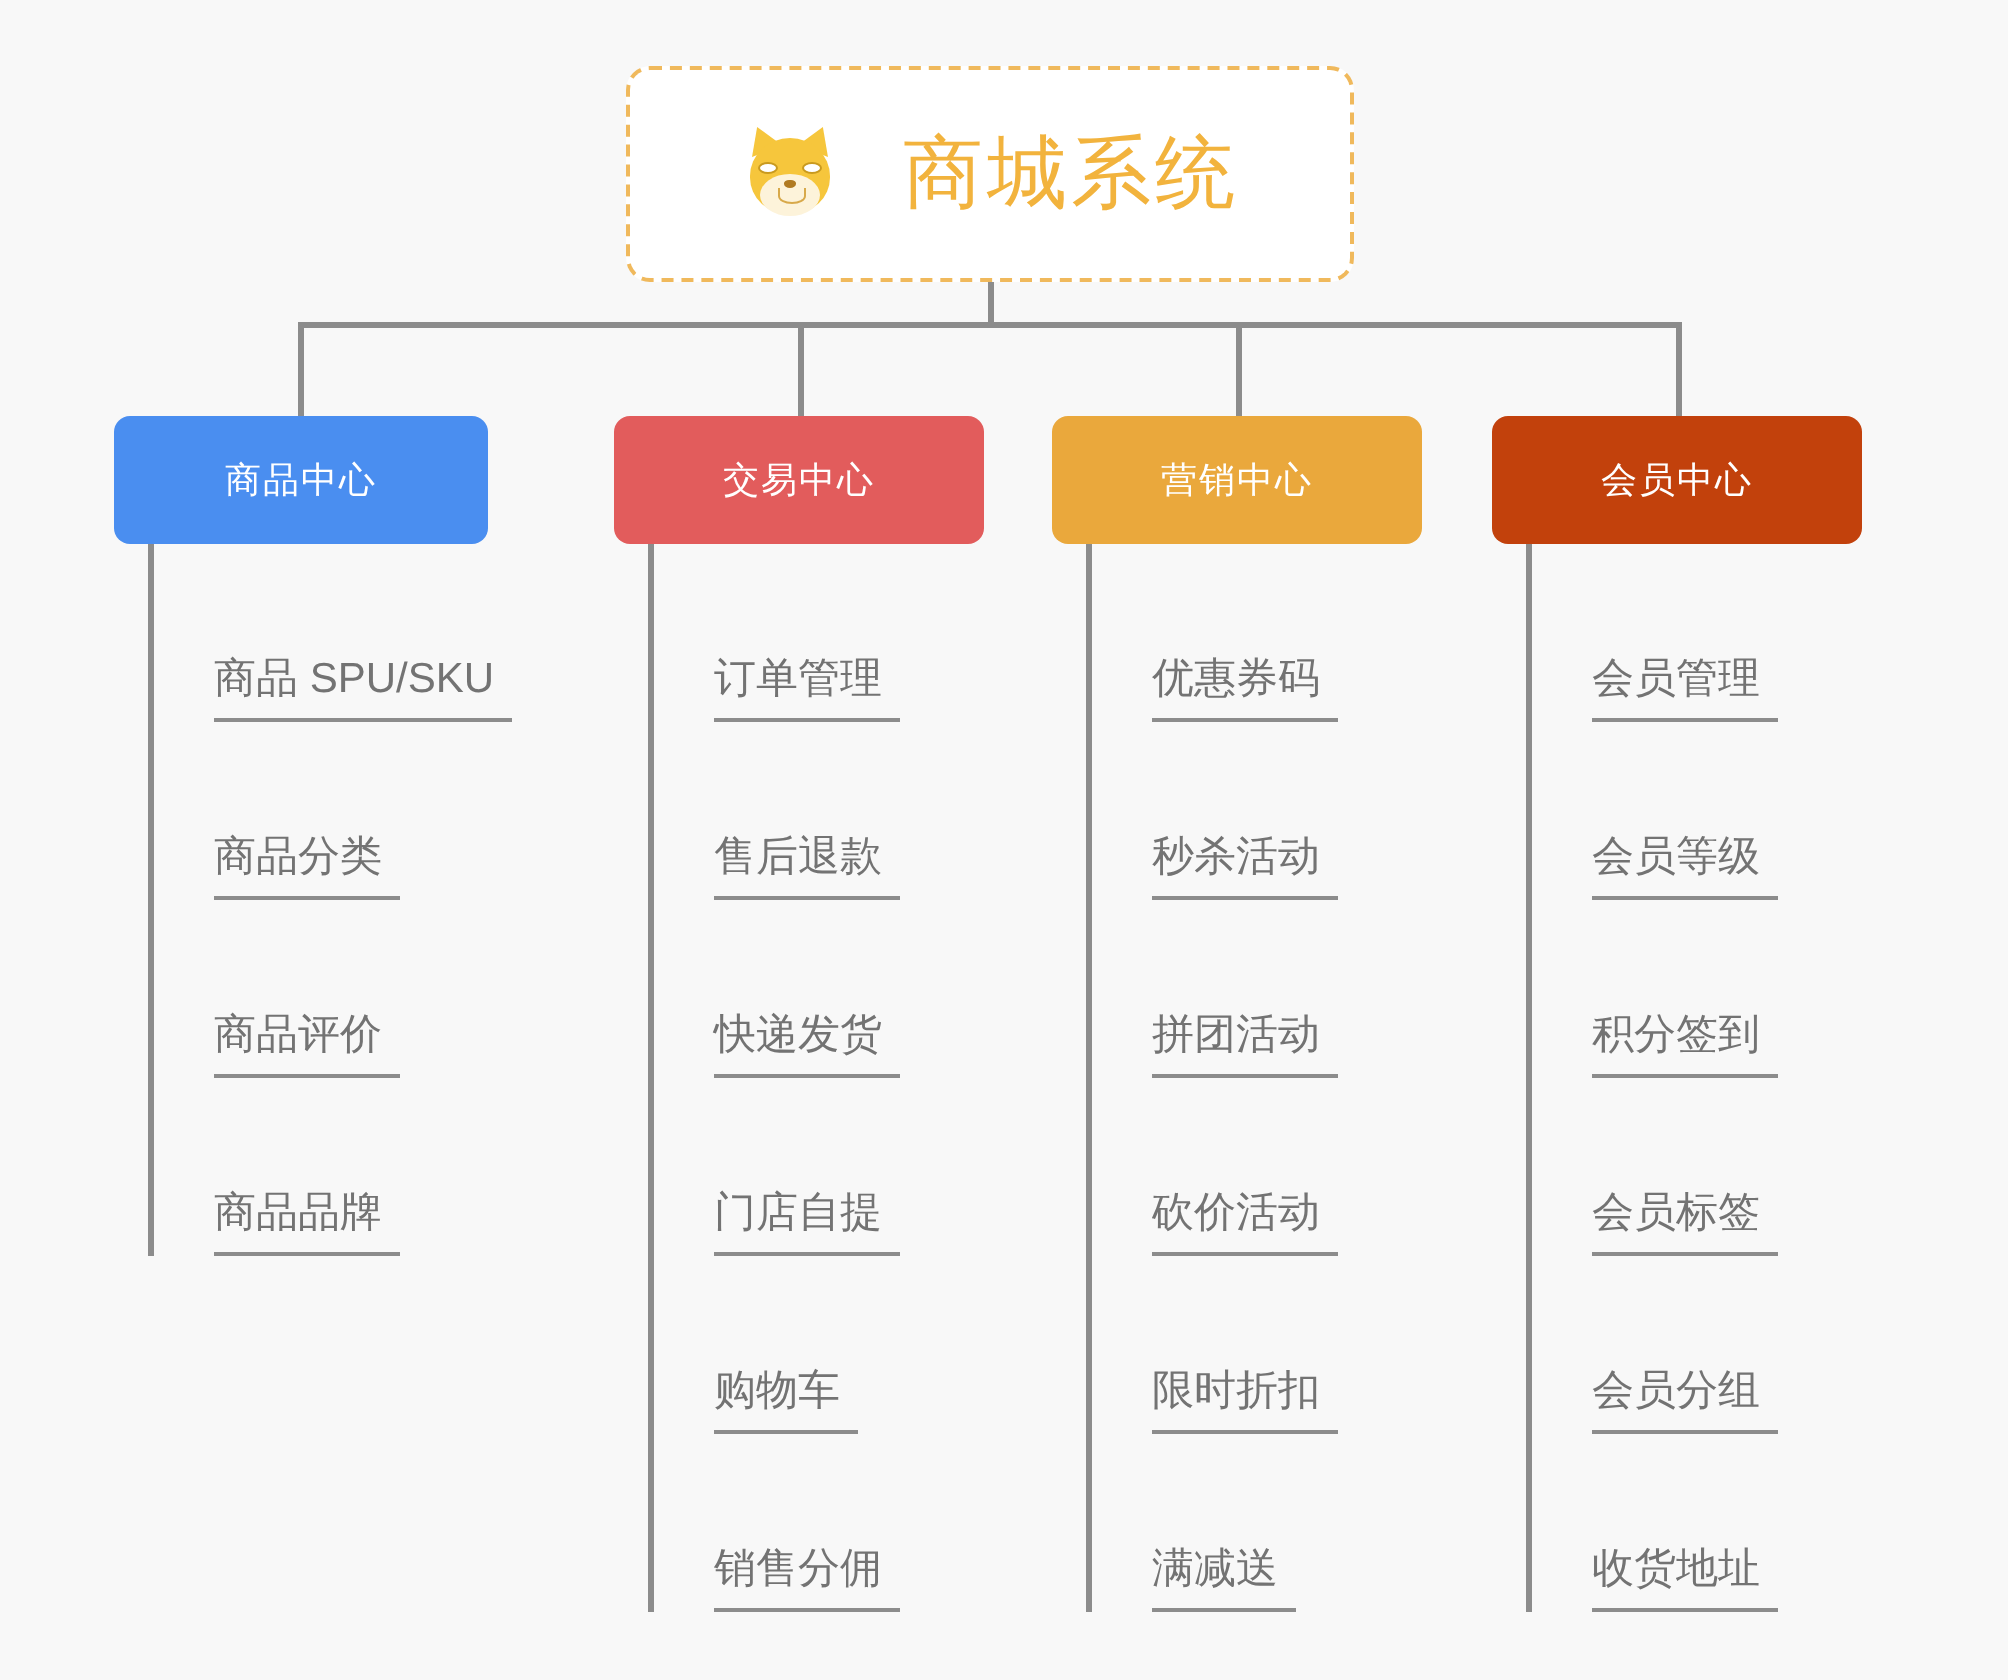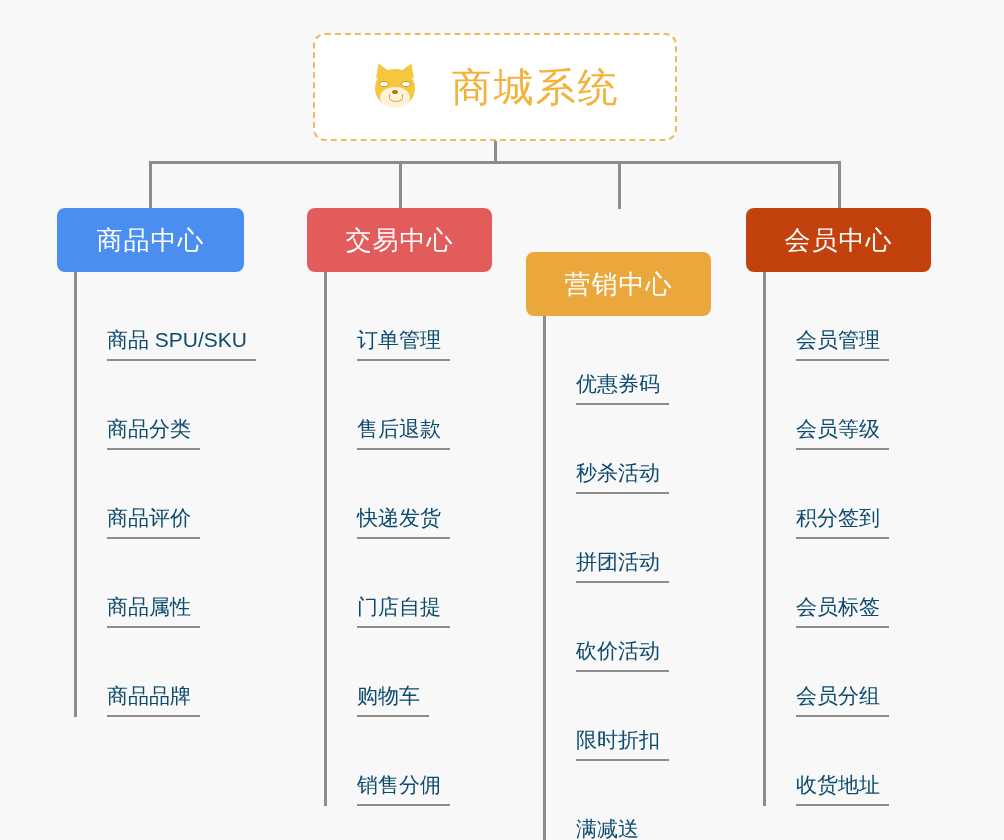--- a/index.html
+++ b/index.html
@@ -130,41 +130,41 @@
     top: 208px;
   }
   .branch-header {
     box-sizing: border-box;
     height: 64px;
     border-radius: 8px;
     display: flex;
     align-items: center;
     justify-content: center;
     color: #ffffff;
-    font-size: 26px;
+    font-size: 18px;
     letter-spacing: 1px;
     white-space: nowrap;
   }
   .leaf-wrap {
     position: relative;
     margin-left: 17px;
     padding-left: 0;
     border-left: 3px solid #8c8c8c;
   }
   .leaf {
     position: relative;
     height: 89px;
     display: flex;
     align-items: flex-end;
     padding-left: 30px;
   }
   .leaf-label {
     display: inline-block;
     font-size: 21px;
-    color: #0c4a6e;
+    color: #737373;
     white-space: nowrap;
     padding: 0 9px 8px 0;
     border-bottom: 2px solid #8c8c8c;
     line-height: 1.1;
   }
 </style>
 </head>
 <body style="background: rgb(248, 248, 248);">
 
 <div id="mindmap">
@@ -200,23 +200,20 @@
       <div class="leaf">
           <span class="leaf-label">商品 SPU/SKU</span>
         </div>
       <div class="leaf">
           <span class="leaf-label">商品分类</span>
         </div>
       <div class="leaf">
           <span class="leaf-label">商品评价</span>
         </div>
       <div class="leaf">
-          <span class="leaf-label">商品属性</span>
-        </div>
-      <div class="leaf">
           <span class="leaf-label">商品品牌</span>
         </div>
     </div>
   </div>
 
   <div class="branch" style="left:307px; width:190px;">
     <div class="branch-header" style="width:185px; background:#e25c5c;">
       <span>交易中心</span>
     </div>
     <div class="leaf-wrap">
@@ -235,21 +232,21 @@
       <div class="leaf">
           <span class="leaf-label">购物车</span>
         </div>
       <div class="leaf">
           <span class="leaf-label">销售分佣</span>
         </div>
     </div>
   </div>
 
   <div class="branch" style="left:526px; width:190px;">
-    <div class="branch-header" style="width:185px; background:#eaa83c;margin-top:44px;">
+    <div class="branch-header" style="width:185px; background:#eaa83c;">
       <span>营销中心</span>
     </div>
     <div class="leaf-wrap">
       <div class="leaf">
           <span class="leaf-label">优惠券码</span>
         </div>
       <div class="leaf">
           <span class="leaf-label">秒杀活动</span>
         </div>
       <div class="leaf">

